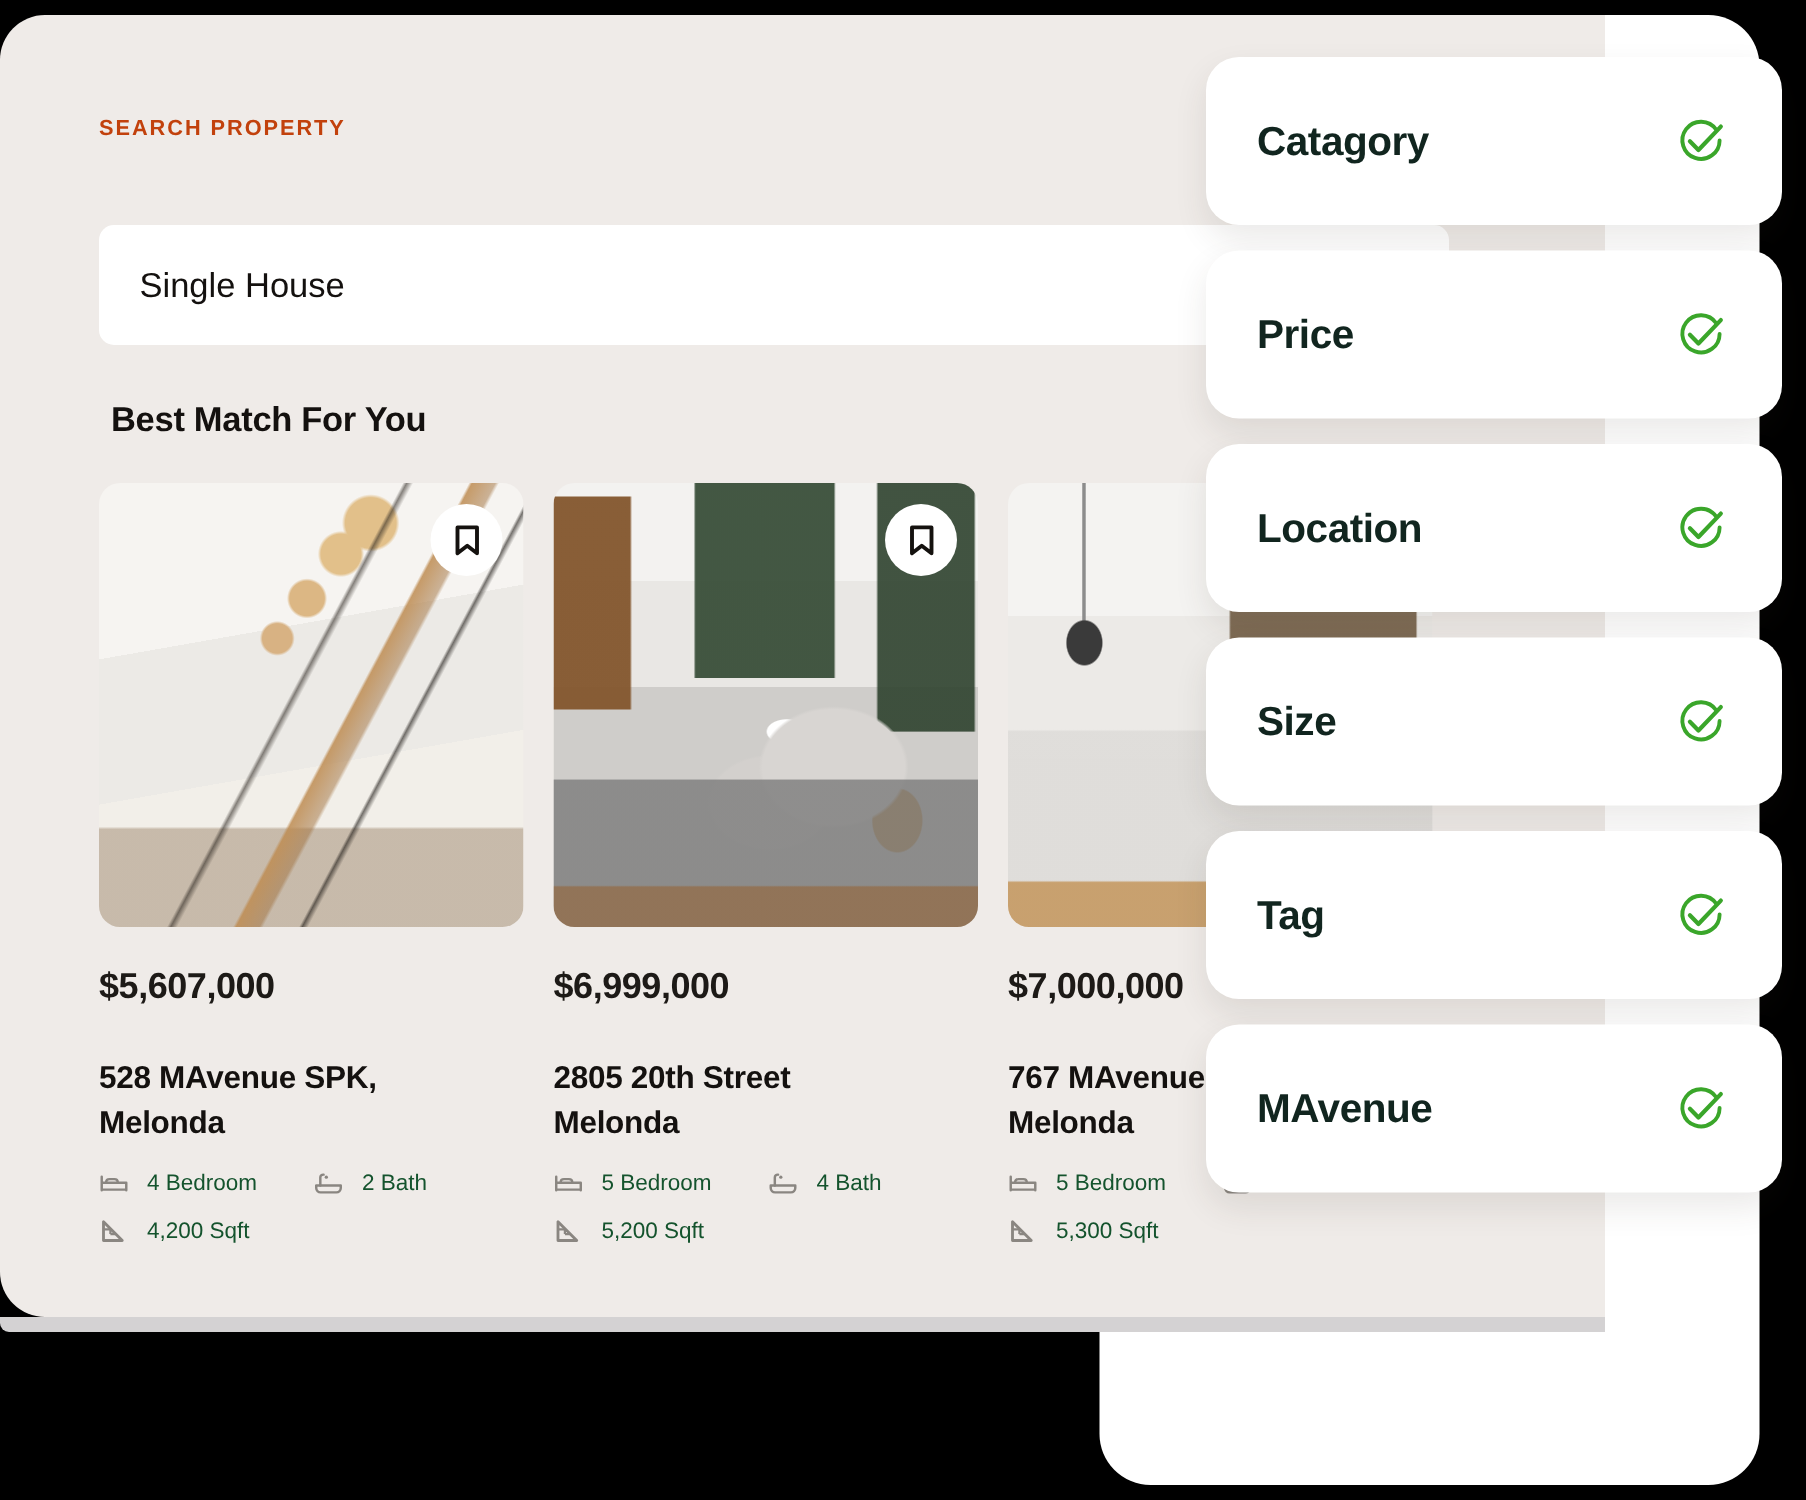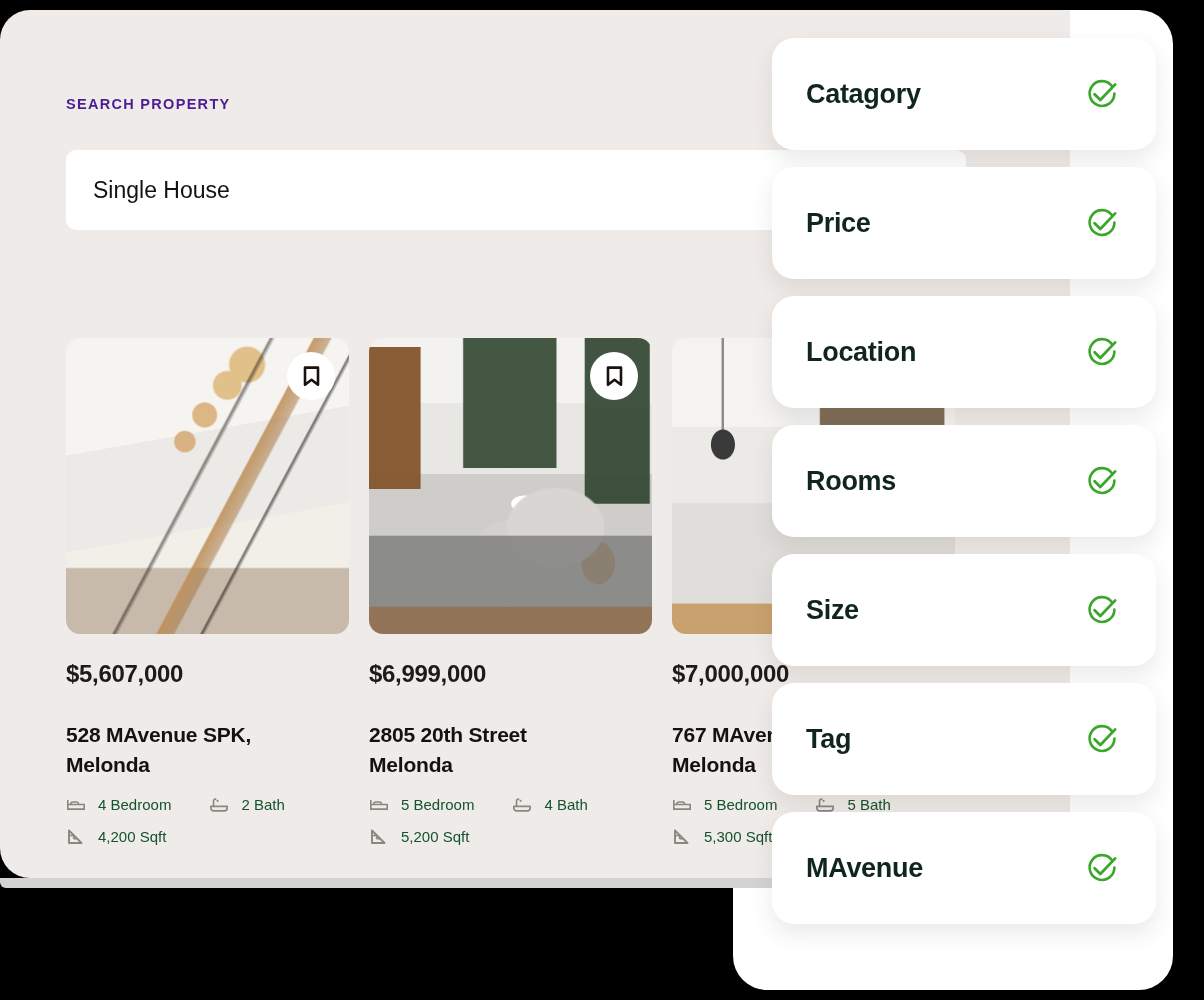--- a/index.html
+++ b/index.html
@@ -60,25 +60,25 @@
     width: 1070px;
     height: 10px;
     background: #d4d2d3;
     border-radius: 0 0 0 6px;
   }
 
   
   .search-label {
     position: absolute;
     left: 66px;
-    top: 86px;
+    top: 68px;
     font-size: 14.5px;
     font-weight: 700;
     letter-spacing: 1.3px;
-    color: #4c1d95;
+    color: #c2410c;
   }
   .search-box {
     position: absolute;
     left: 66px;
     top: 140px;
     width: 900px;
     height: 80px;
     background: #ffffff;
     border-radius: 10px;
     display: flex;
@@ -99,21 +99,21 @@
     font-size: 23px;
     font-weight: 700;
     color: #14110f;
     letter-spacing: -0.2px;
   }
 
   
   .cards-row {
     position: absolute;
     left: 66px;
-    top: 328px;
+    top: 312px;
     display: flex;
     gap: 20px;
   }
   .prop-card {
     width: 283px;
     position: relative;
   }
   .prop-photo {
     width: 283px;
     height: 296px;
@@ -219,20 +219,21 @@
     height: 112px;
     background: #ffffff;
     border-radius: 22px;
     display: flex;
     align-items: center;
     justify-content: space-between;
     padding: 0 34px 0 34px;
     box-sizing: border-box;
     box-shadow: 0 10px 22px rgba(60,50,40,0.10);
     margin-bottom: 17px;
+    margin-left: 32px;
   }
   .filter-label {
     font-size: 27px;
     font-weight: 700;
     color: #11251f;
     letter-spacing: -0.3px;
   }
   .check-icon { display: block; }
 </style>
 </head>
@@ -244,20 +245,21 @@
   <div class="backdrop-sheet"></div>
 
   <div class="app-panel">
 
     <div class="search-label">SEARCH PROPERTY</div>
 
     <div class="search-box">
       <div class="search-value" title="Search property">Single House</div>
     </div>
 
+    <div class="section-title">Best Match For You</div>
 
     <div class="cards-row">
 
       <div class="prop-card">
         <div class="prop-photo photo-stairs">
           <div class="bookmark-btn">
             <svg class="bk" width="17" height="21" viewBox="0 0 17 21">
               <path d="M2 1.6h13v17.2l-6.5-5-6.5 5z" fill="none" stroke="#15120f" stroke-width="2.6" stroke-linejoin="round"></path>
             </svg>
           </div>
@@ -401,27 +403,20 @@
     </div>
 
     <div class="filter-card">
       <span class="filter-label">Location</span>
       <svg class="check-icon" width="40" height="40" viewBox="0 0 40 40">
         <path d="M30.2 12.5A12.4 12.4 0 1 0 32.4 19.6" fill="none" stroke="#3aa62a" stroke-width="2.6" stroke-linecap="round"></path>
         <path d="M12.6 20.2 18.3 26 33.2 10.4" fill="none" stroke="#3aa62a" stroke-width="2.8" stroke-linecap="round" stroke-linejoin="round"></path>
       </svg>
     </div>
 
-    <div class="filter-card">
-      <span class="filter-label">Rooms</span>
-      <svg class="check-icon" width="40" height="40" viewBox="0 0 40 40">
-        <path d="M30.2 12.5A12.4 12.4 0 1 0 32.4 19.6" fill="none" stroke="#3aa62a" stroke-width="2.6" stroke-linecap="round"></path>
-        <path d="M12.6 20.2 18.3 26 33.2 10.4" fill="none" stroke="#3aa62a" stroke-width="2.8" stroke-linecap="round" stroke-linejoin="round"></path>
-      </svg>
-    </div>
 
     <div class="filter-card">
       <span class="filter-label">Size</span>
       <svg class="check-icon" width="40" height="40" viewBox="0 0 40 40">
         <path d="M30.2 12.5A12.4 12.4 0 1 0 32.4 19.6" fill="none" stroke="#3aa62a" stroke-width="2.6" stroke-linecap="round"></path>
         <path d="M12.6 20.2 18.3 26 33.2 10.4" fill="none" stroke="#3aa62a" stroke-width="2.8" stroke-linecap="round" stroke-linejoin="round"></path>
       </svg>
     </div>
 
     <div class="filter-card">

